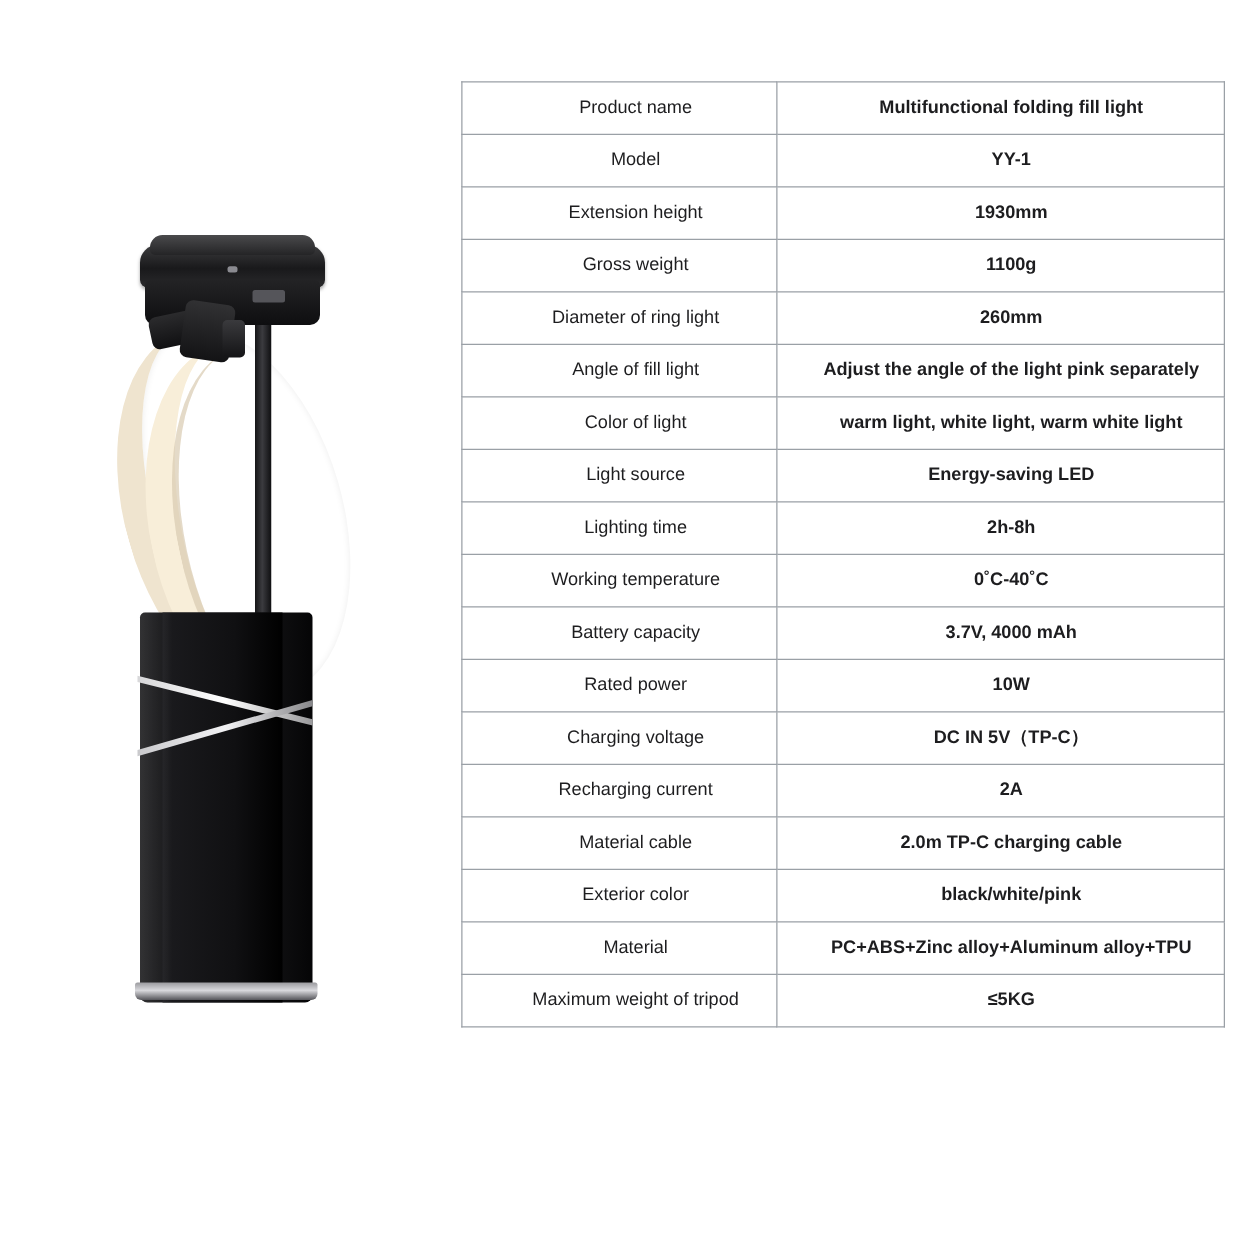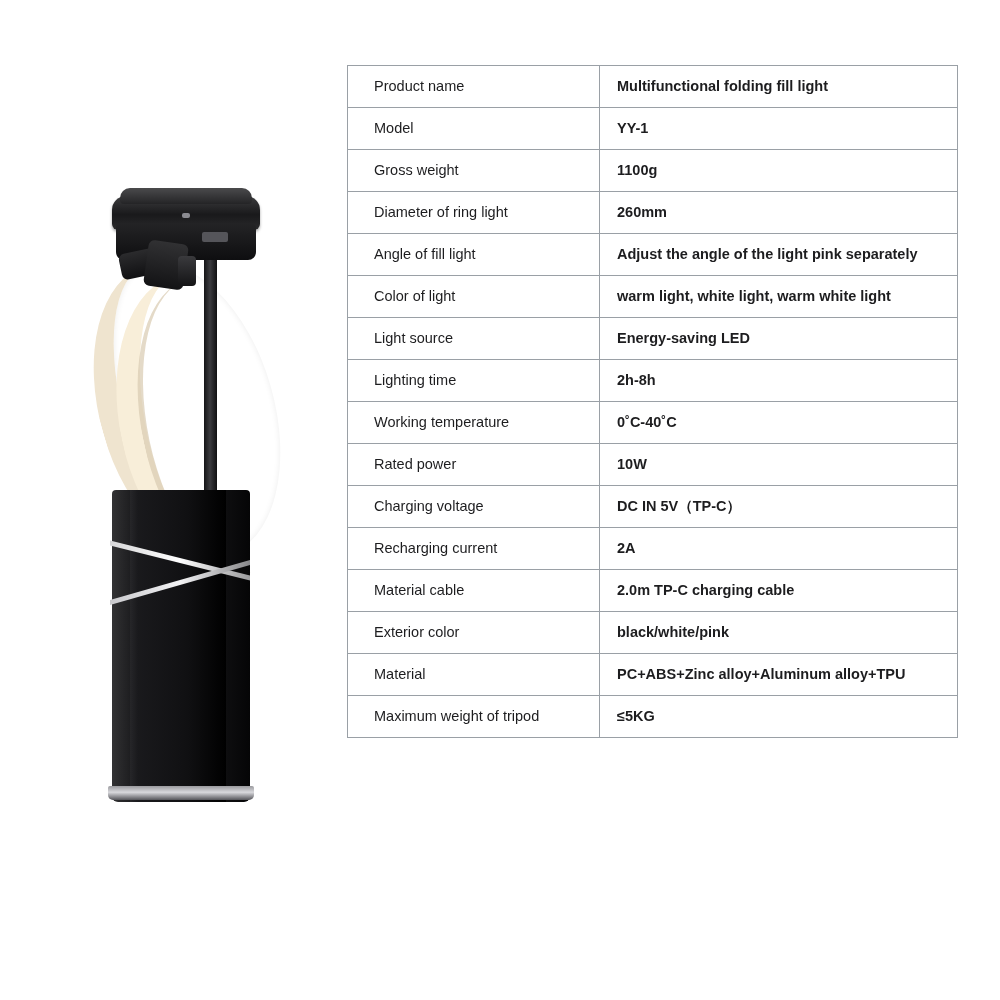--- a/index.html
+++ b/index.html
@@ -210,25 +210,26 @@
     top: 606px;
     width: 146px;
     height: 14px;
     background: linear-gradient(180deg, #9a9a9e, #d9d9dd 45%, #55555a);
     border-radius: 2px 2px 5px 5px;
   }
 
   
   #spec-table {
     position: absolute;
-    left: 347px;
+    left: 369px;
     top: 65px;
     width: 565px;
     border-collapse: collapse;
     table-layout: fixed;
+    text-align: center;
   }
   #spec-table td {
     border: 1px solid #9aa0a6;
     height: 41px;
     padding: 0 0 0 26px;
     font-size: 14.5px;
     color: #1d1d1f;
     vertical-align: middle;
     line-height: 1.25;
   }
@@ -273,20 +274,24 @@
   <tbody>
     <tr>
       <td class="spec-label">Product name</td>
       <td class="spec-value">Multifunctional folding fill light</td>
     </tr>
     <tr>
       <td class="spec-label">Model</td>
       <td class="spec-value">YY-1</td>
     </tr>
     <tr>
+      <td class="spec-label">Extension height</td>
+      <td class="spec-value">1930mm</td>
+    </tr>
+    <tr>
       <td class="spec-label">Gross weight</td>
       <td class="spec-value">1100g</td>
     </tr>
     <tr>
       <td class="spec-label">Diameter of ring light</td>
       <td class="spec-value">260mm</td>
     </tr>
     <tr>
       <td class="spec-label">Angle of fill light</td>
       <td class="spec-value">Adjust the angle of the light pink separately</td>
@@ -301,20 +306,24 @@
     </tr>
     <tr>
       <td class="spec-label">Lighting time</td>
       <td class="spec-value">2h-8h</td>
     </tr>
     <tr>
       <td class="spec-label">Working temperature</td>
       <td class="spec-value">0˚C-40˚C</td>
     </tr>
     <tr>
+      <td class="spec-label">Battery capacity</td>
+      <td class="spec-value">3.7V, 4000 mAh</td>
+    </tr>
+    <tr>
       <td class="spec-label">Rated power</td>
       <td class="spec-value">10W</td>
     </tr>
     <tr>
       <td class="spec-label">Charging voltage</td>
       <td class="spec-value">DC IN 5V（TP-C）</td>
     </tr>
     <tr>
       <td class="spec-label">Recharging current</td>
       <td class="spec-value">2A</td>

